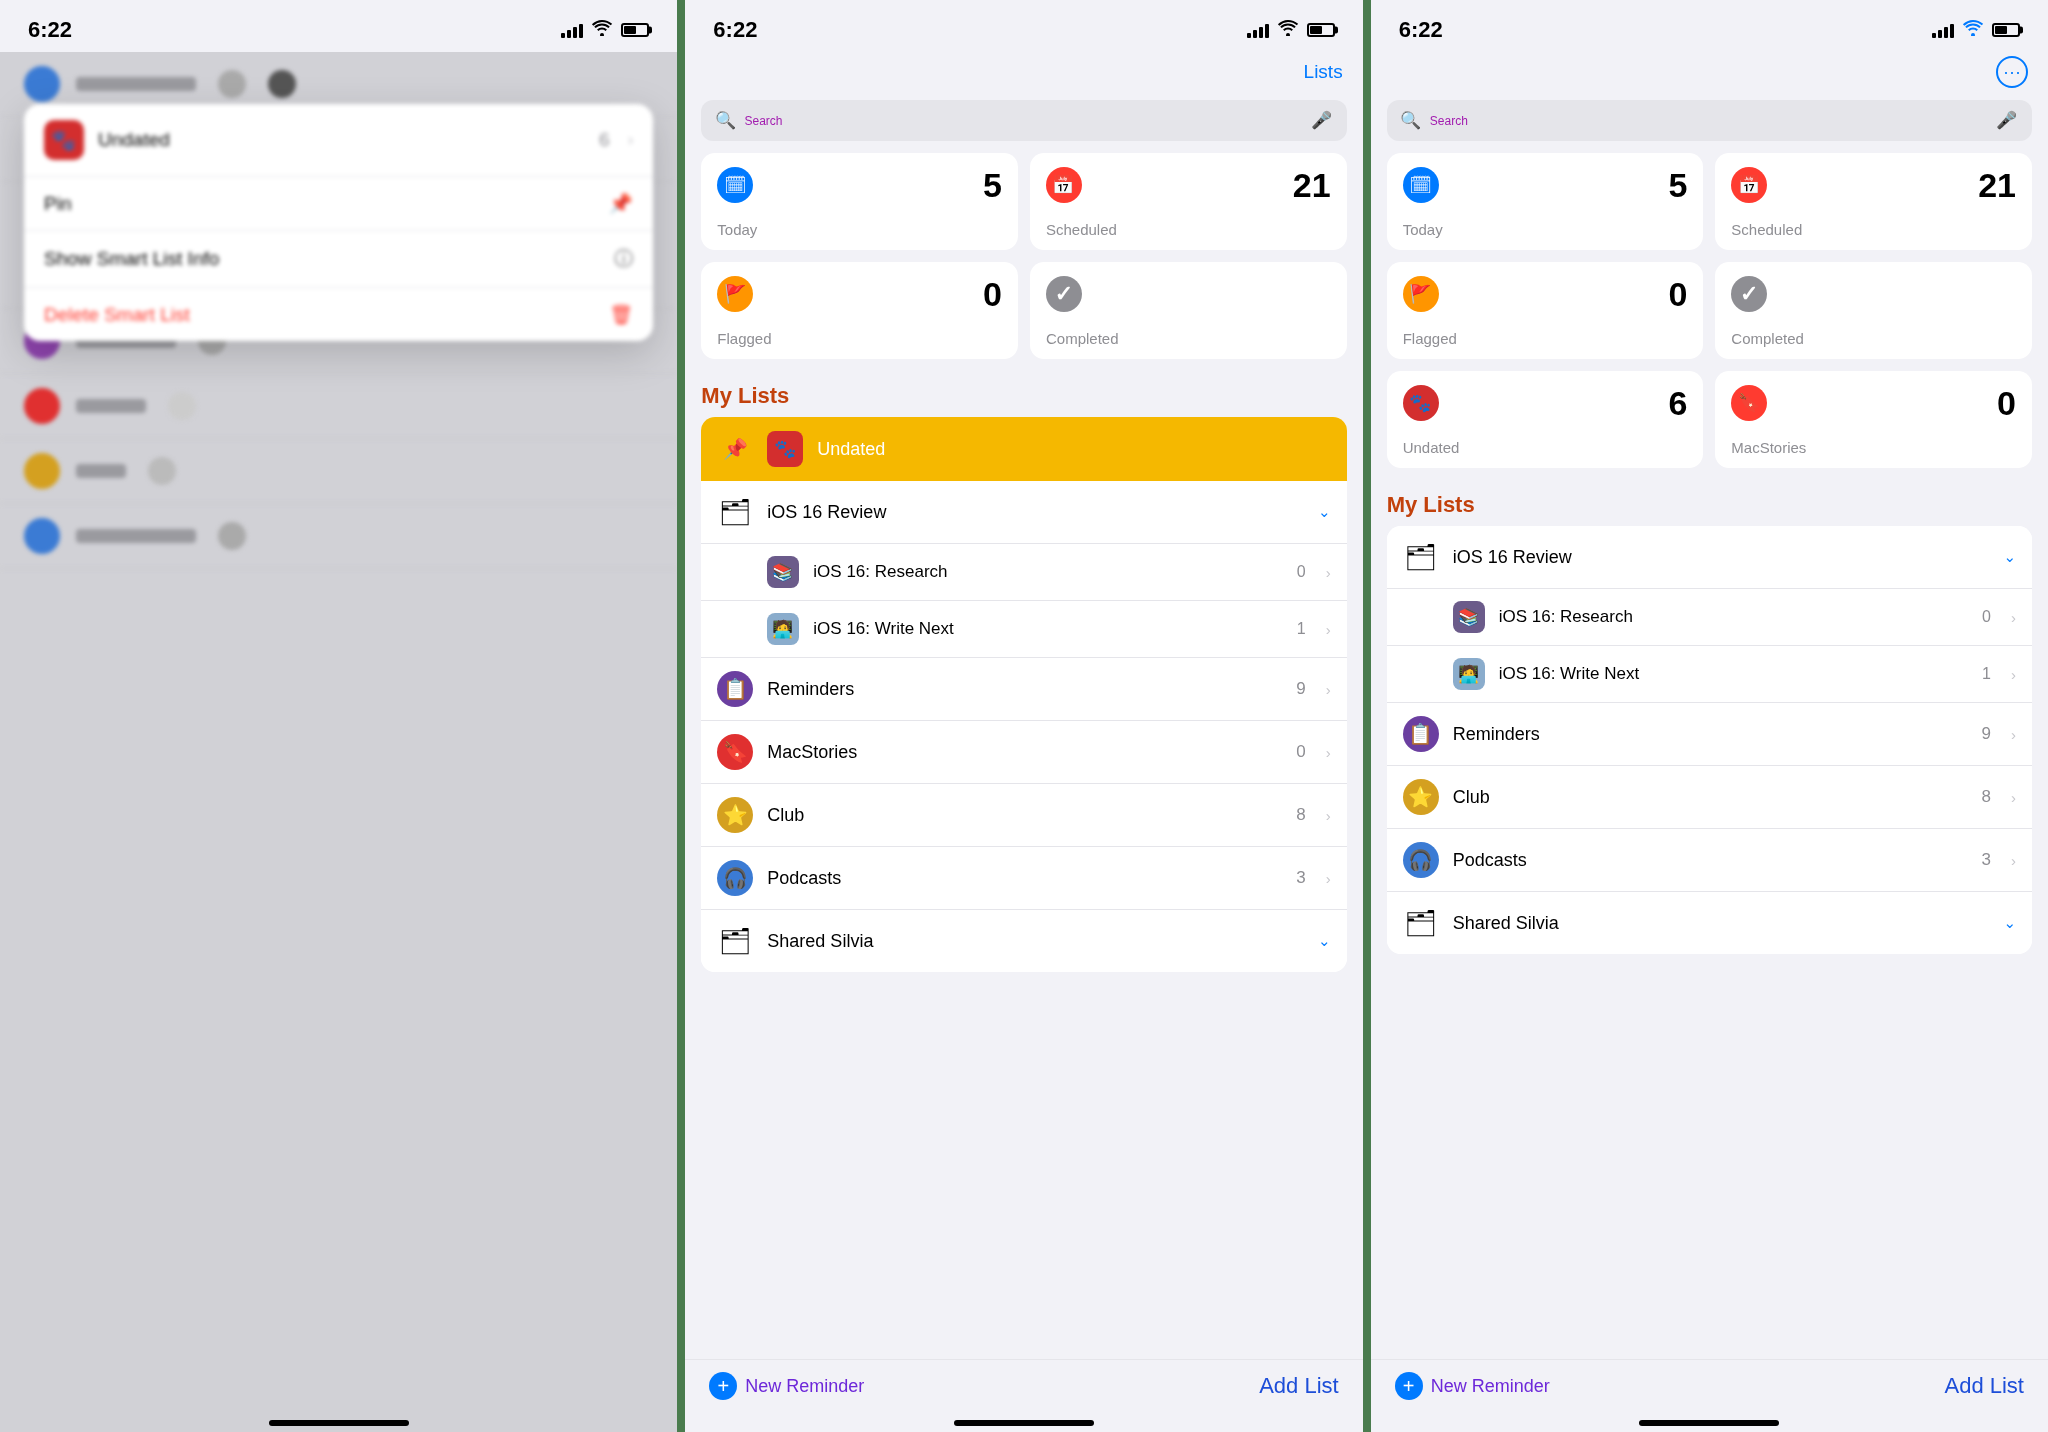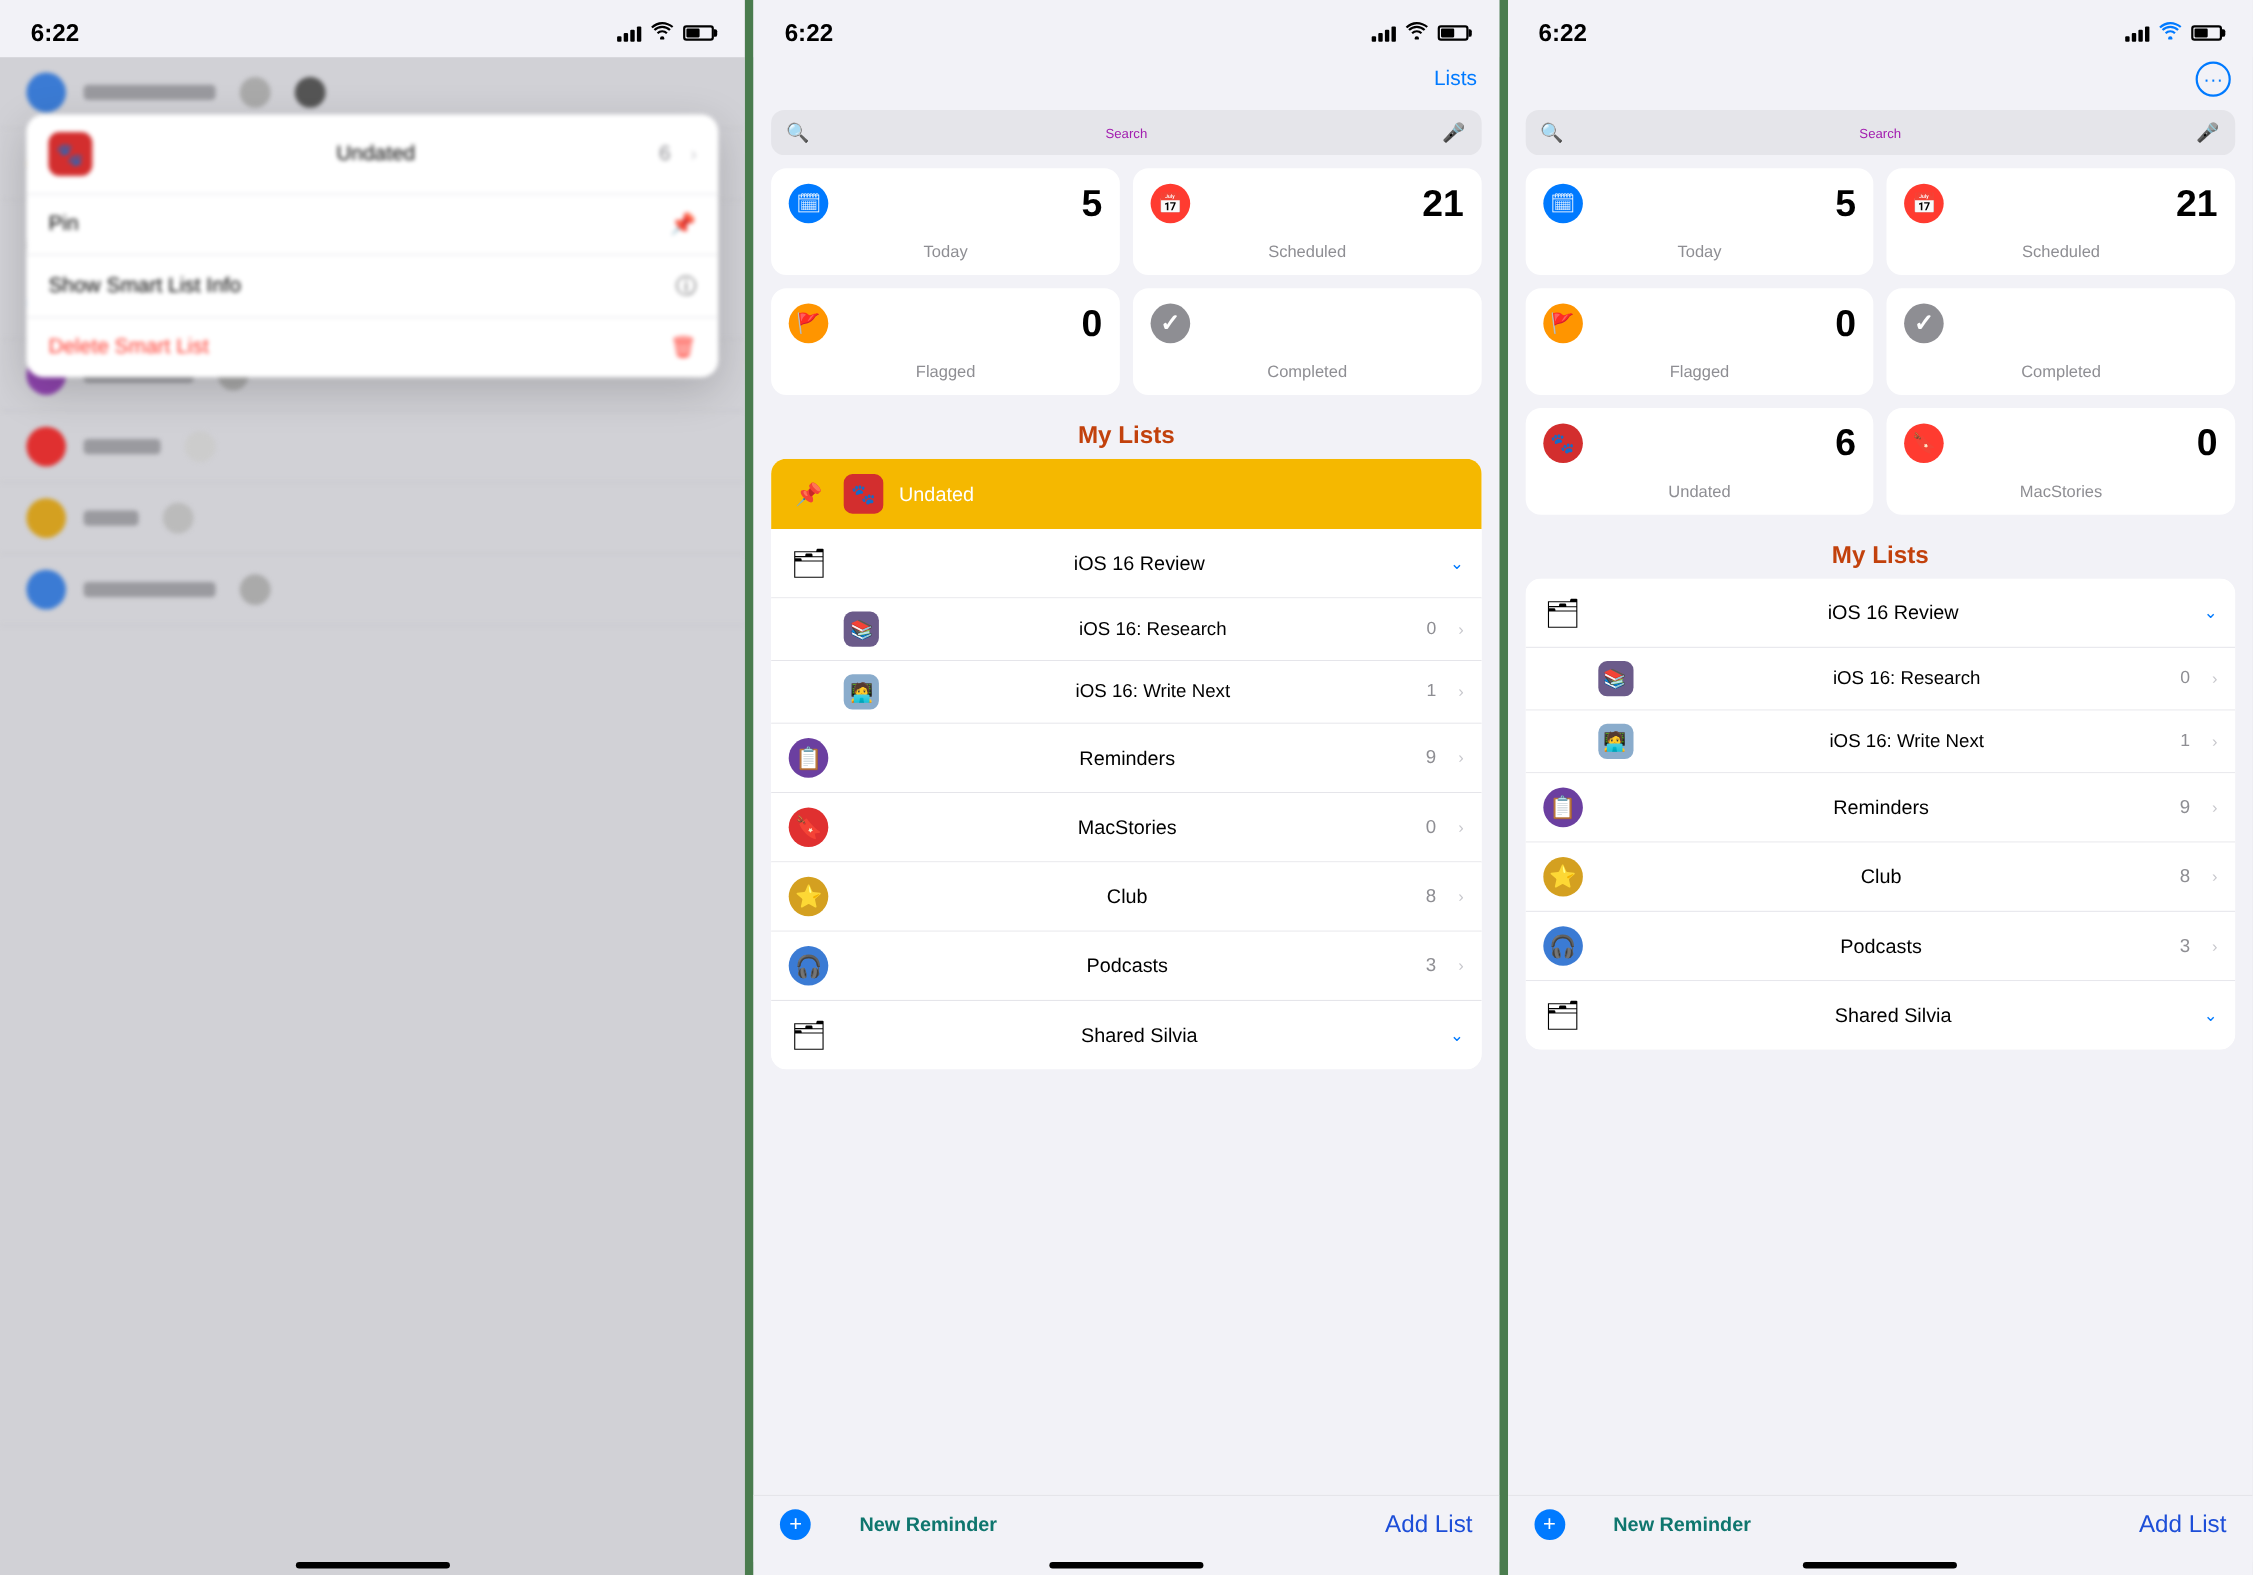--- a/index.html
+++ b/index.html
@@ -13,21 +13,20 @@
     }
 
     
     .panel {
       flex: 1;
       display: flex;
       flex-direction: column;
       background: #f2f2f7;
       position: relative;
       overflow: hidden;
-      text-align: center;
     }
     .panel-divider {
       width: 8px;
       background: #4a7c4e;
       flex-shrink: 0;
     }
 
     
     .status-bar {
       display: flex;
@@ -418,23 +417,22 @@
       border-radius: 50%;
       display: flex;
       align-items: center;
       justify-content: center;
       color: #fff;
       font-size: 20px;
       font-weight: 300;
     }
     .new-reminder-label {
       font-size: 18px;
-      font-weight: 700;
-      color: #0f766e;
-      margin-left: 36px;
+      font-weight: 400;
+      color: #6d28d9;
     }
     .add-list-label {
       font-size: 22px;
       font-weight: 500;
       color: #1d4ed8;
     }
     .home-indicator {
       width: 140px;
       height: 6px;
       background: #000;

